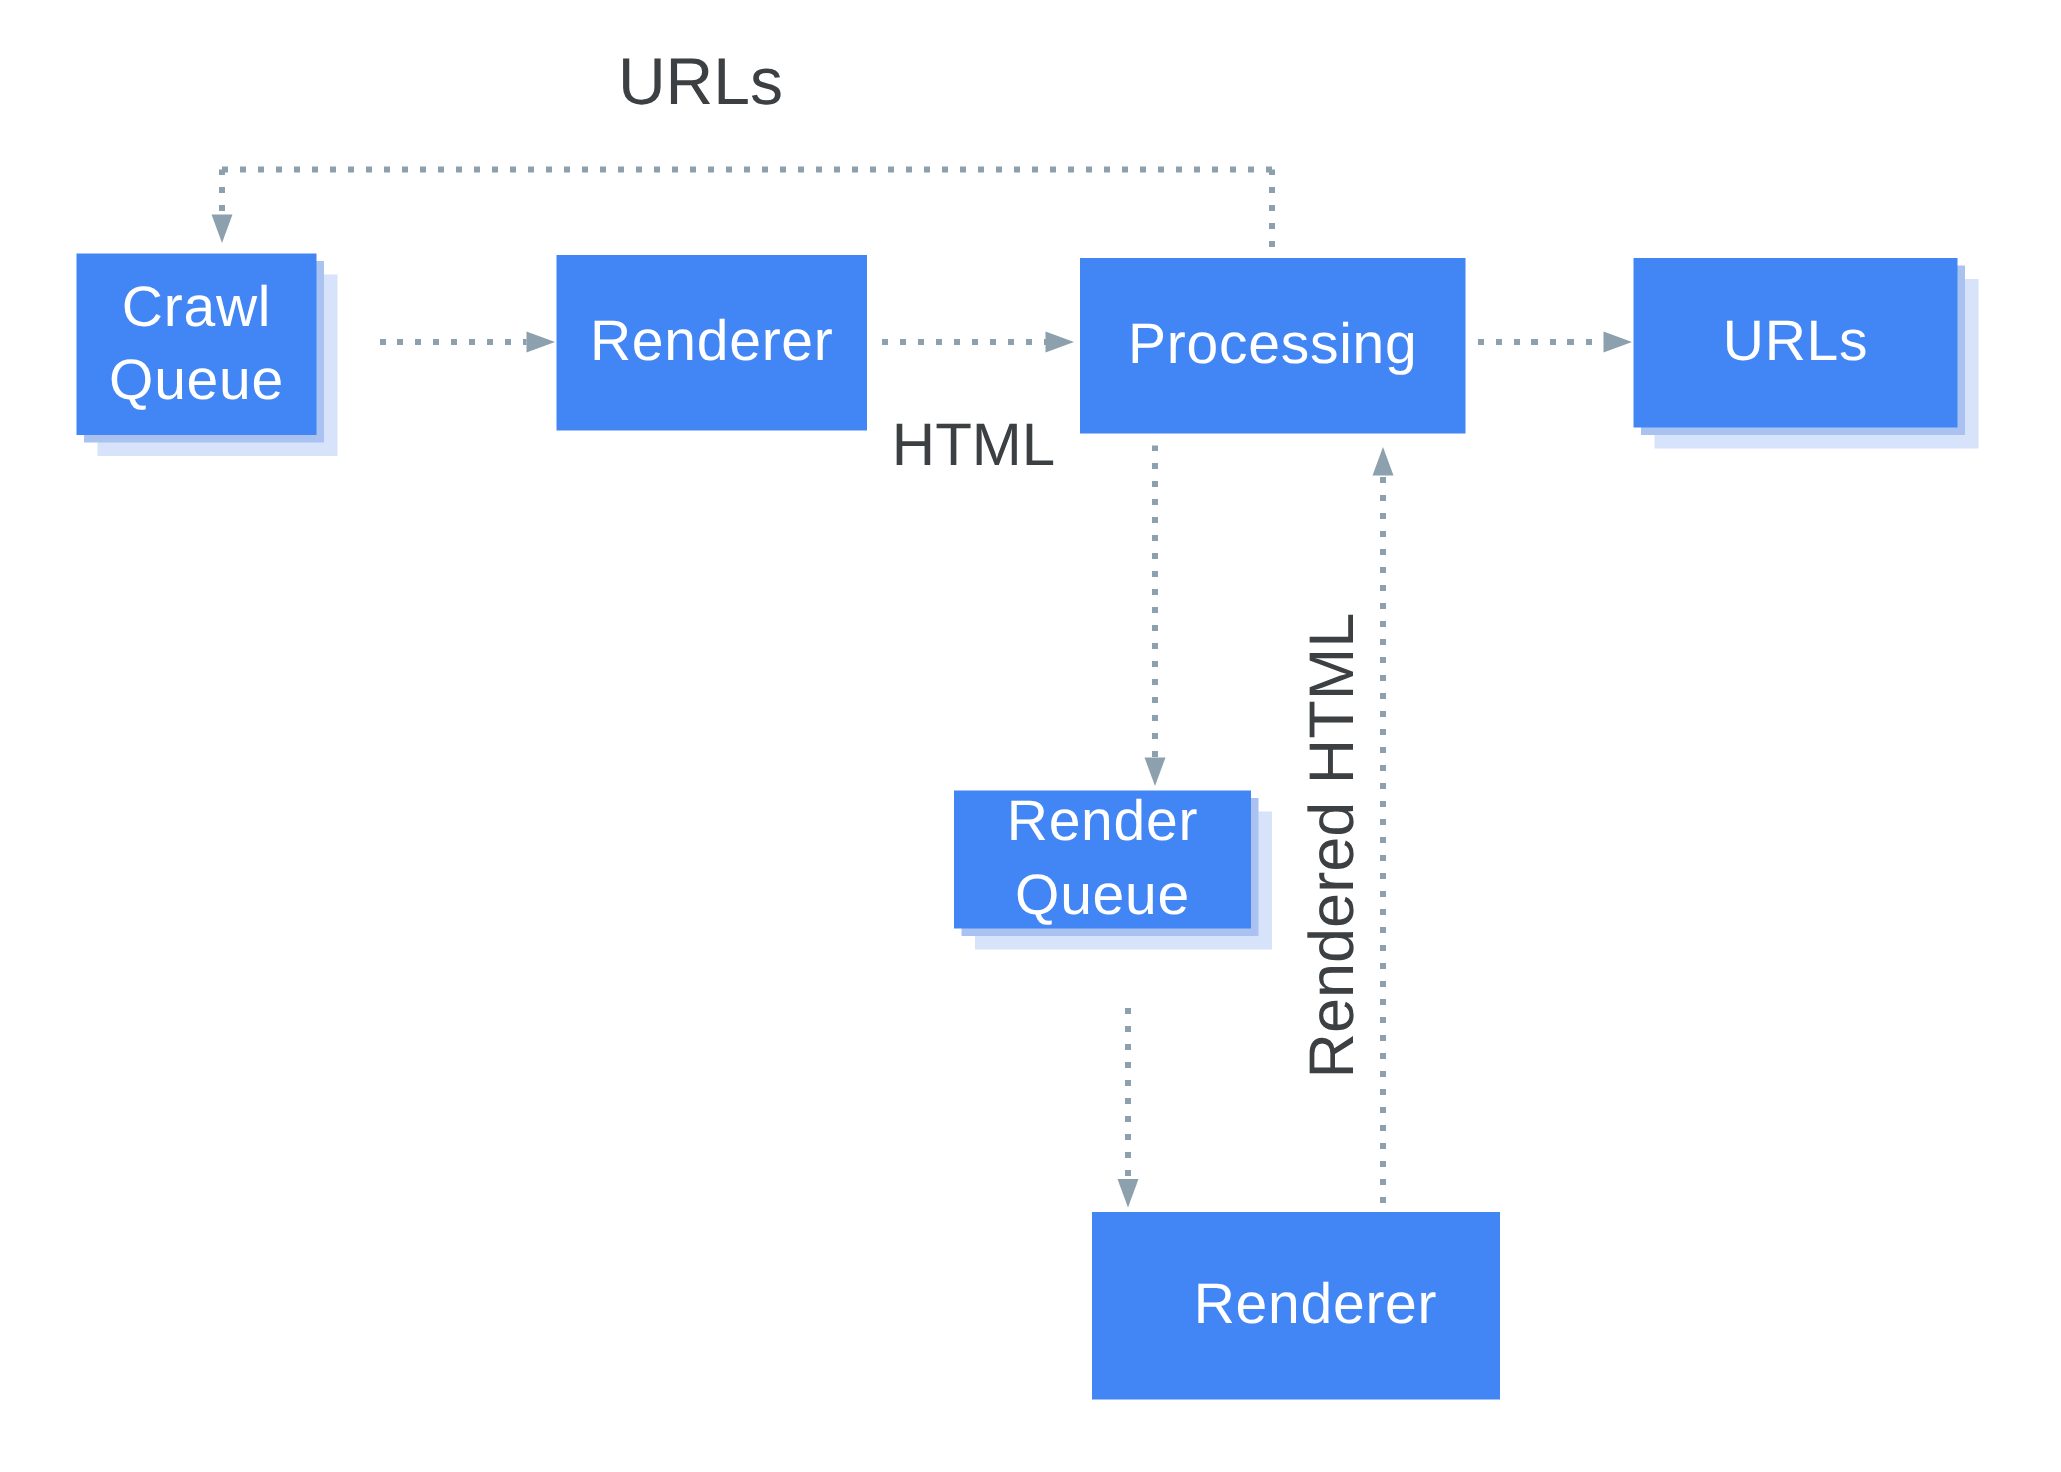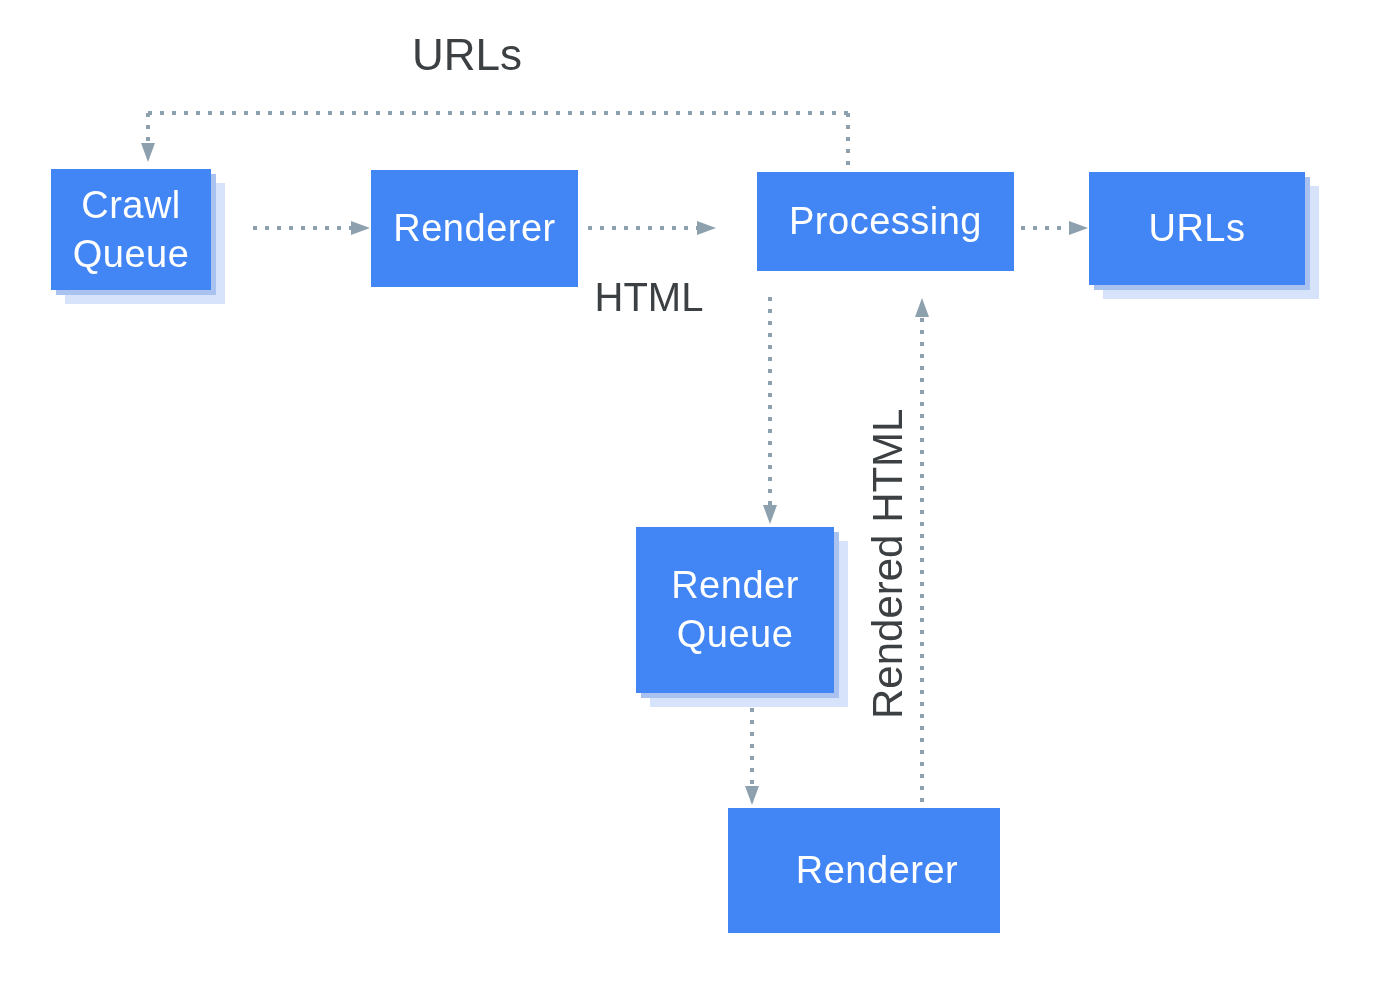--- a/index.html
+++ b/index.html
@@ -34,23 +34,23 @@
     text-align: center;
     font-size: 38px;
     line-height: 1.28;
     letter-spacing: 0.5px;
   }
   .node.stacked {
     box-shadow: 5px 5px 0 0 var(--stack-mid), 14px 14px 0 0 var(--stack-light);
   }
   .node-crawl-queue  { left: 51px;   top: 169px; width: 160px; height: 121px; }
   .node-crawler      { left: 371px;  top: 170px; width: 207px; height: 117px; }
-  .node-processing   { left: 720px;  top: 172px; width: 257px; height: 99px; margin-left: 37px; }
+  .node-processing   { left: 720px;  top: 172px; width: 257px; height: 117px; }
   .node-index        { left: 1089px; top: 172px; width: 216px; height: 113px; }
-  .node-render-queue { left: 636px;  top: 527px; width: 198px; height: 166px; }
+  .node-render-queue { left: 636px;  top: 527px; width: 198px; height: 92px; }
   .node-renderer     { left: 728px;  top: 808px; width: 272px; height: 125px; padding-left: 26px; }
 
   
   .edge-label {
     position: absolute;
     color: var(--label-text);
     text-align: center;
     white-space: nowrap;
   }
   .label-urls { left: 352px; top: 30px;  width: 170px; font-size: 44px; text-align: right; }

